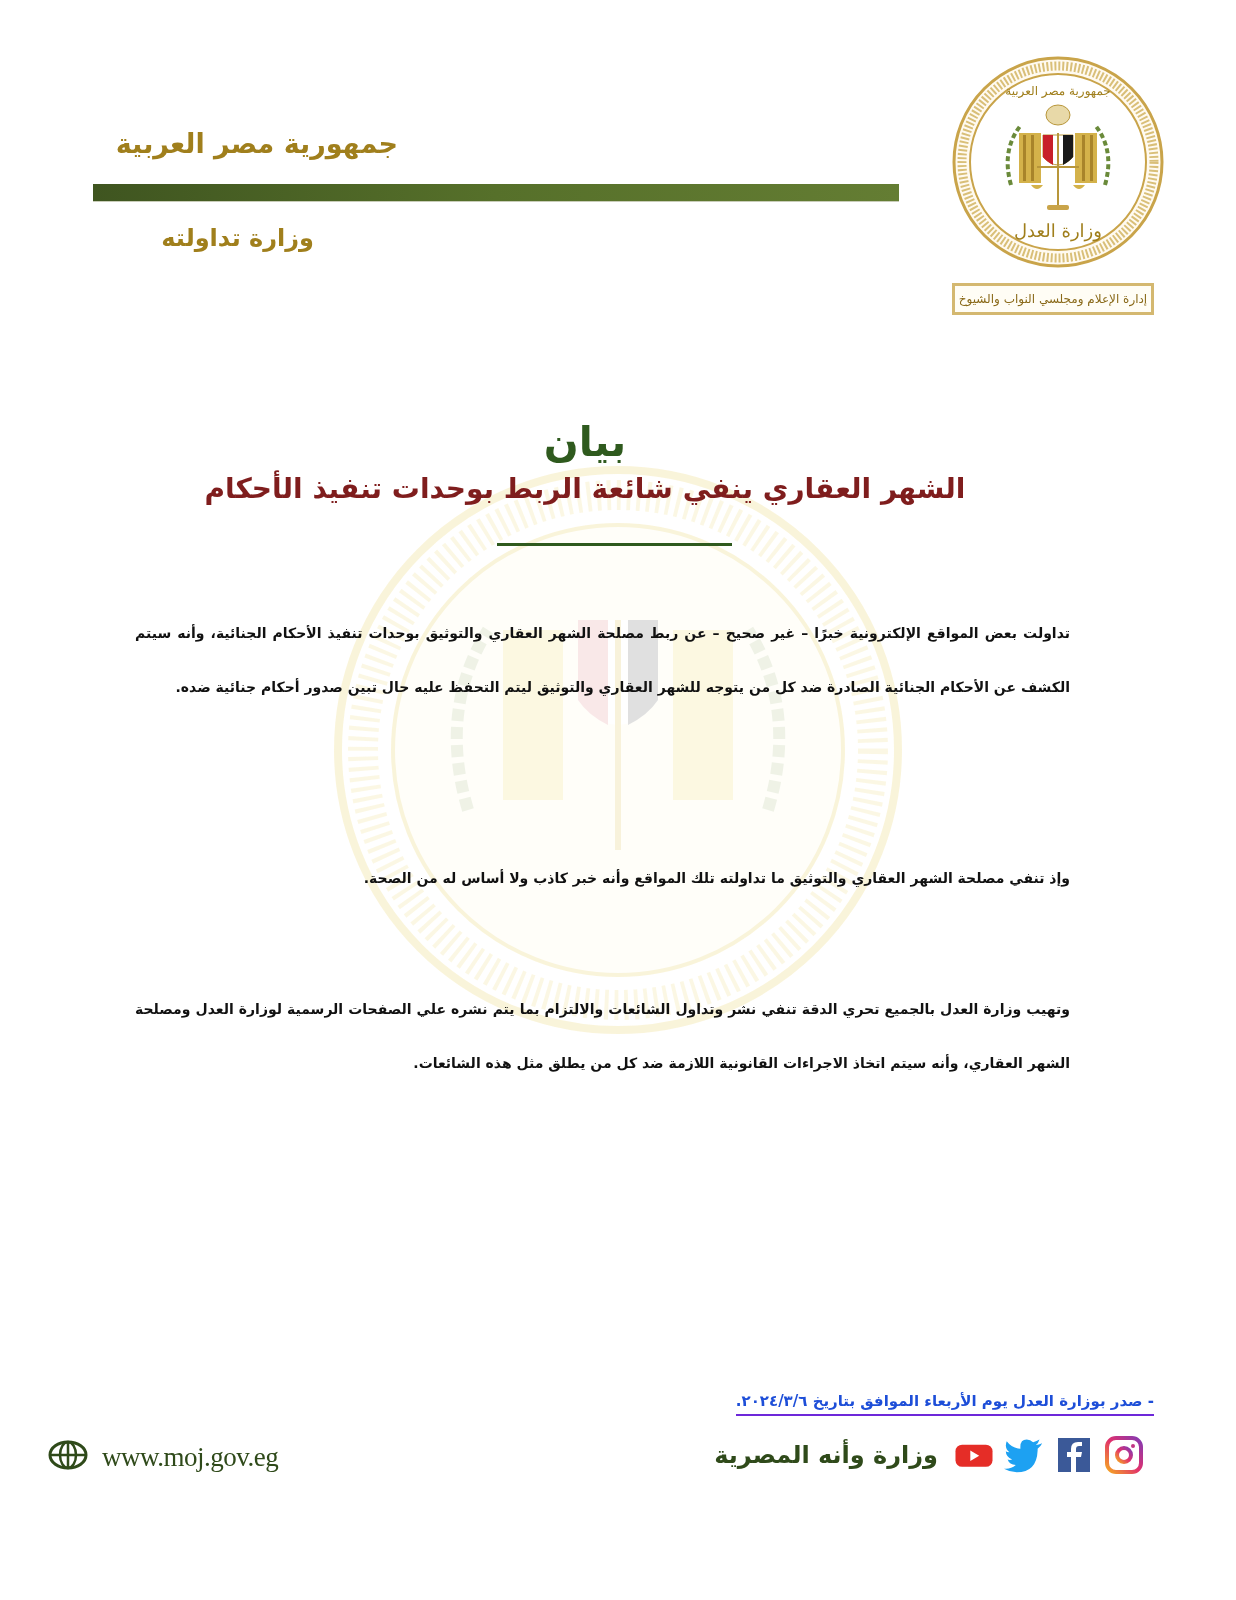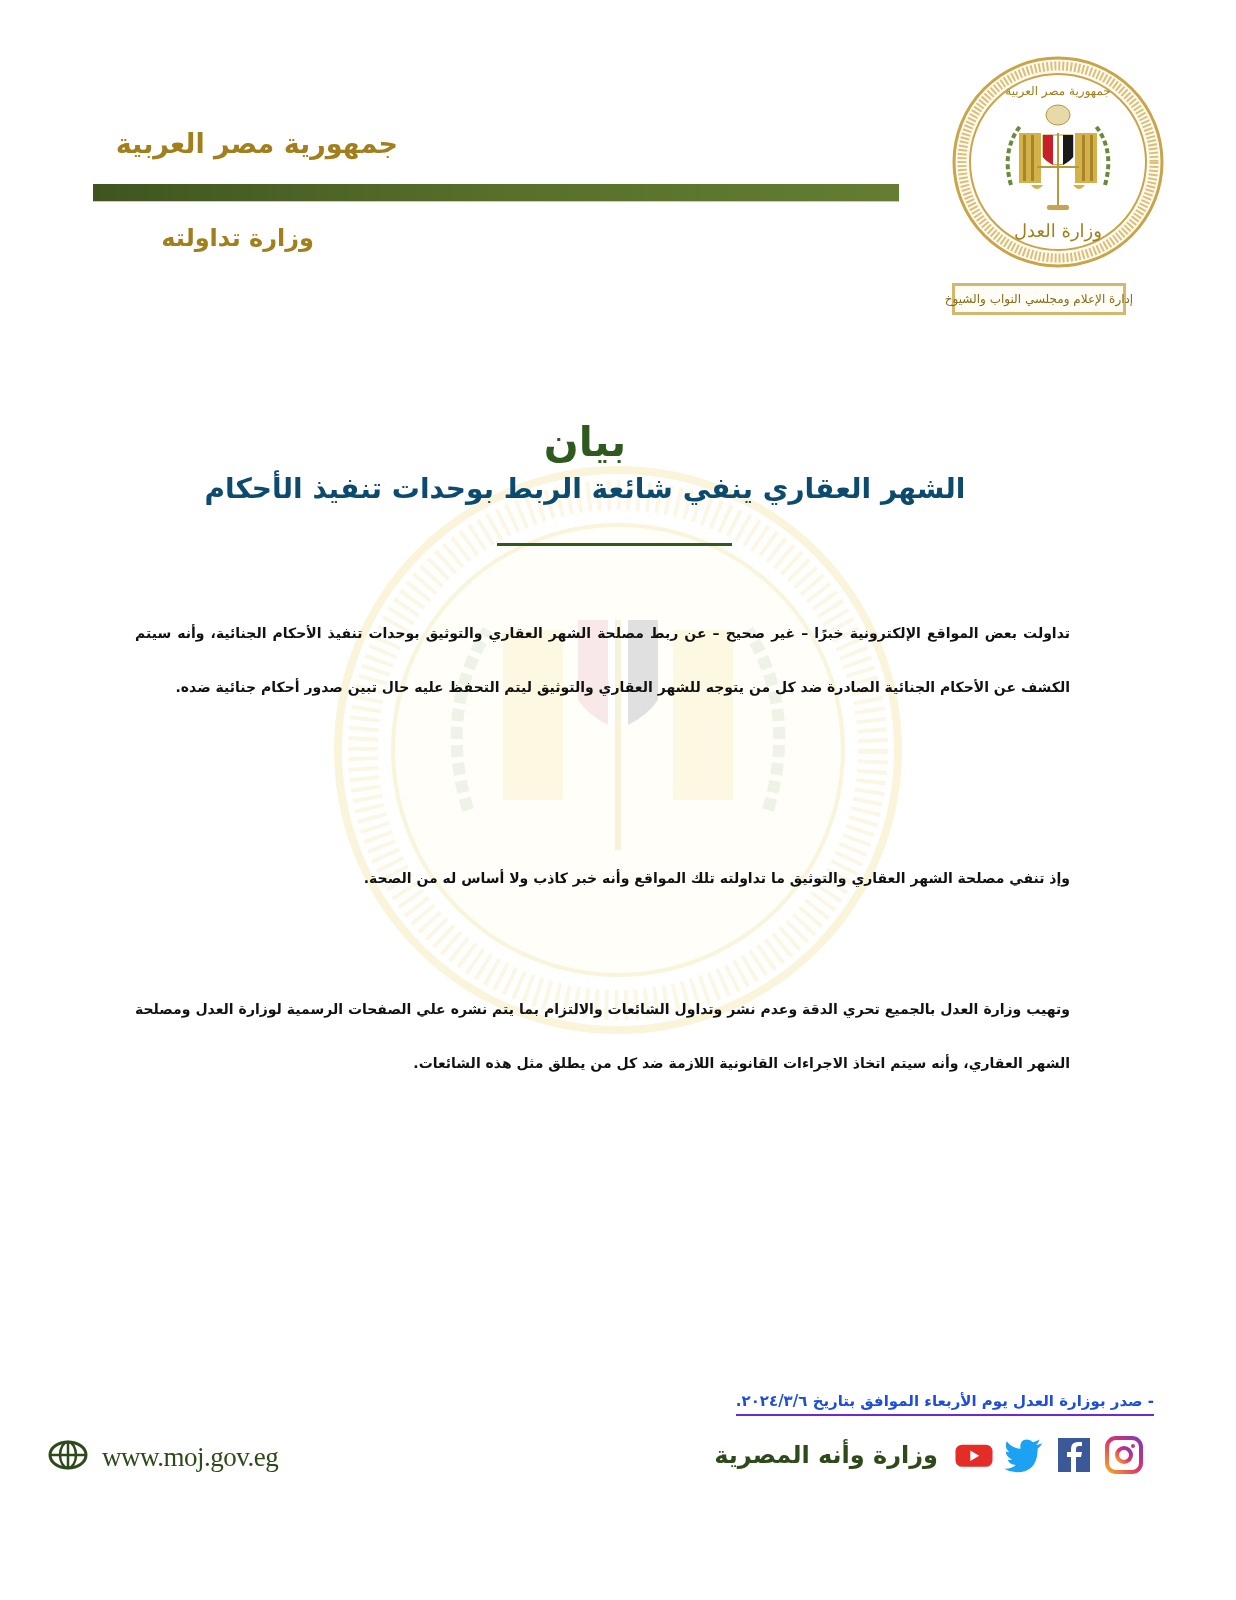--- a/index.html
+++ b/index.html
@@ -9,28 +9,28 @@
   }
   .abs { position: absolute; }
   .gold { color: #a07f1c; }
   .hdr-country { right: 838px; top: 128px; font-size: 27px; font-weight: bold; direction: rtl; white-space: nowrap; letter-spacing: -0.5px; }
   .hdr-bar { left: 93px; top: 184px; width: 806px; height: 17px;
     background: linear-gradient(to right, #3f5520 0%, #56702a 50%, #647d33 100%);
     box-shadow: 0 1px 0 #c9cdb9; }
   .hdr-ministry { right: 922px; top: 224px; font-size: 24px; font-weight: bold; direction: rtl; white-space: nowrap; }
 
   .logo { left: 951px; top: 55px; width: 214px; height: 214px; }
-  .logo-label { left: 952px; top: 283px; width: 174px; height: 32px; border: 3px solid #d4b870;
+  .logo-label { left: 952px; top: 283px; width: 202px; height: 32px; border: 3px solid #d4b870;
     box-sizing: border-box; background: #fffdf5; display: flex; align-items: center; justify-content: center;
     font-size: 12px; color: #8a6a1a; direction: rtl; white-space: nowrap; }
 
   .watermark { left: 318px; top: 450px; width: 600px; height: 600px; opacity: 0.22; }
 
   .doc-type { left: 0; width: 1170px; top: 418px; text-align: center; font-size: 41px; font-weight: bold; color: #2f5a1e; direction: rtl; }
-  .doc-title { left: 0; width: 1170px; top: 472px; text-align: center; font-size: 28px; font-weight: bold; color: #0c4a6e; direction: rtl; white-space: nowrap; letter-spacing: -0.5px; }
+  .doc-title { left: 0; width: 1170px; top: 472px; text-align: center; font-size: 28px; font-weight: bold; color: #7f1d1d; direction: rtl; white-space: nowrap; letter-spacing: -0.5px; }
   .title-rule { left: 497px; top: 543px; width: 235px; height: 3px; background: #2f5a1e; }
 
   .body-text { left: 135px; width: 935px; direction: rtl; text-align: justify; text-align-last: right;
     font-size: 14px; font-weight: bold; color: #111; line-height: 54px; position: absolute; }
   .p1 { top: 606px; }
   .p2 { top: 851px; }
   .p3 { top: 982px; }
   .body-text p { margin: 0; }
 
   .issued { right: 82px; top: 1392px; font-size: 15px; font-weight: bold; color: #1d4ed8; direction: rtl; white-space: nowrap;
@@ -94,21 +94,21 @@
 <div class="abs doc-title">الشهر العقاري ينفي شائعة الربط بوحدات تنفيذ الأحكام</div>
 <div class="abs title-rule"></div>
 
 <div class="body-text p1">
     <p>تداولت بعض المواقع الإلكترونية خبرًا – غير صحيح – عن ربط مصلحة الشهر العقاري والتوثيق بوحدات تنفيذ الأحكام الجنائية، وأنه سيتم الكشف عن الأحكام الجنائية الصادرة ضد كل من يتوجه للشهر العقاري والتوثيق ليتم التحفظ عليه حال تبين صدور أحكام جنائية ضده.</p>
   </div>
 <div class="body-text p2">
     <p>وإذ تنفي مصلحة الشهر العقاري والتوثيق ما تداولته تلك المواقع وأنه خبر كاذب ولا أساس له من الصحة.</p>
   </div>
 <div class="body-text p3">
-    <p>وتهيب وزارة العدل بالجميع تحري الدقة وعدم نشر وتداول الشائعات والالتزام بما يتم نشره علي الصفحات الرسمية لوزارة العدل ومصلحة الشهر العقاري، وأنه سيتم اتخاذ الاجراءات القانونية اللازمة ضد كل من يطلق مثل هذه الشائعات.</p>
+    <p>وتهيب وزارة العدل بالجميع تحري الدقة تنفي نشر وتداول الشائعات والالتزام بما يتم نشره علي الصفحات الرسمية لوزارة العدل ومصلحة الشهر العقاري، وأنه سيتم اتخاذ الاجراءات القانونية اللازمة ضد كل من يطلق مثل هذه الشائعات.</p>
   </div>
 
 <div class="abs issued">- صدر بوزارة العدل يوم الأربعاء الموافق بتاريخ ٢٠٢٤/٣/٦.</div>
 
 <div class="abs social">
   <span class="s-icon">
     <svg width="40" height="38" viewBox="0 0 40 38">
         <defs>
           <linearGradient id="ig" x1="0" y1="1" x2="1" y2="0">
             <stop offset="0" stop-color="#f5a623"></stop>

